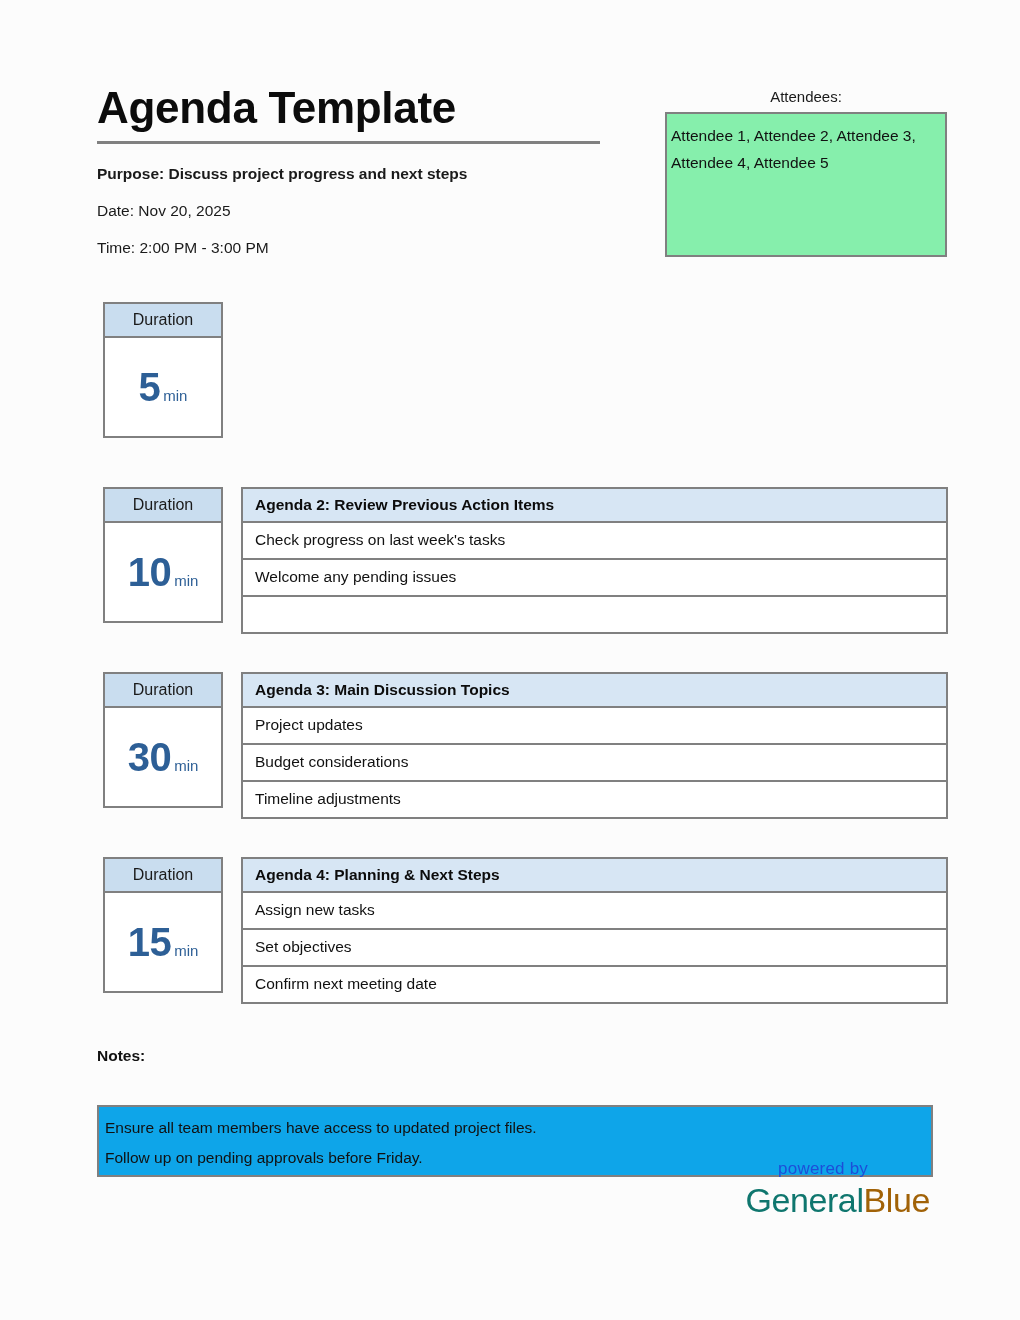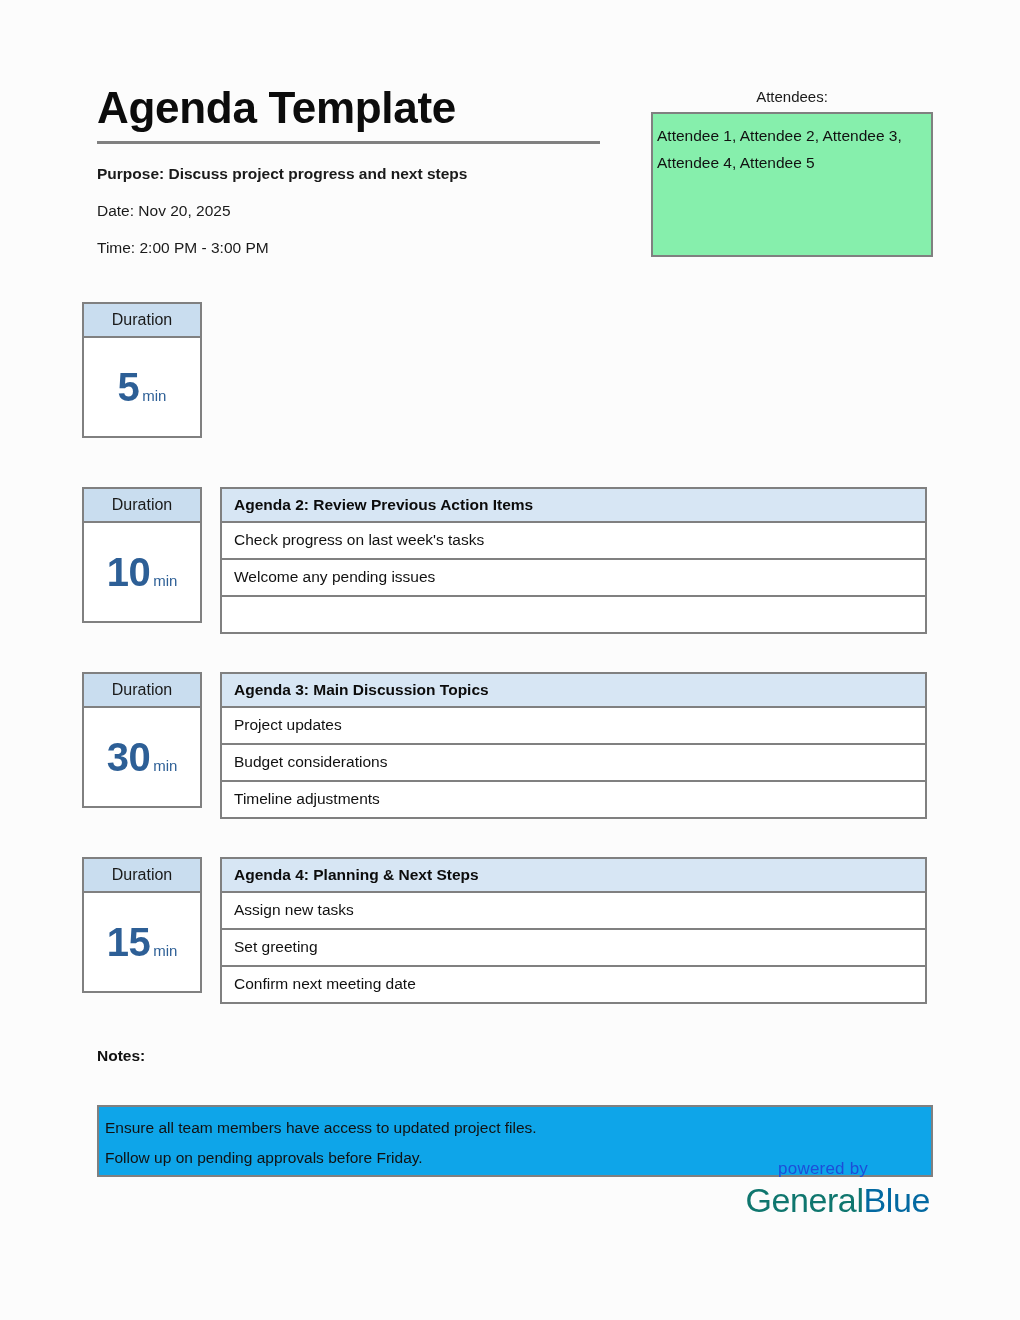--- a/index.html
+++ b/index.html
@@ -61,21 +61,21 @@
     white-space: nowrap;
   }
   .meta-line.purpose {
     font-weight: bold;
     margin-top: 20px;
   }
 
   
   .attendees-wrap {
     position: absolute;
-    left: 554px;
+    left: 568px;
     top: 6px;
     width: 282px;
   }
   .attendees-label {
     font-size: 15px;
     line-height: 18px;
     text-align: center;
     color: #1a1a1a;
     margin-bottom: 6px;
   }
@@ -89,21 +89,21 @@
   }
   .attendees-text {
     font-size: 15.5px;
     line-height: 27px;
     color: #111111;
   }
 
   
   .agenda-block {
     position: absolute;
-    left: 82px;
+    left: 103px;
     width: 845px;
     display: flex;
     align-items: flex-start;
   }
 
   .duration-table {
     width: 120px;
     flex: 0 0 120px;
     border-collapse: separate;
     border-spacing: 0;
@@ -227,21 +227,21 @@
     margin-right: 62px;
   }
   .brand {
     font-size: 34px;
     line-height: 40px;
     letter-spacing: -0.4px;
     margin-top: 1px;
     white-space: nowrap;
   }
   .brand-general { color: #0f766e; }
-  .brand-blue { color: #0369a1; }
+  .brand-blue { color: #a16207; }
 </style>
 </head>
 <body>
 
 <div class="page">
 
   <div class="header">
 
     <div class="header-left">
       <h1 class="doc-title">Agenda Template</h1>
@@ -314,21 +314,21 @@
       <div class="duration-body">
         <div class="duration-value">
           <span class="duration-number">15</span>
           <span class="duration-unit">min</span>
         </div>
       </div>
     </div>
     <div class="topic-table">
       <div class="topic-head">Agenda 4: Planning &amp; Next Steps</div>
       <div class="topic-row">Assign new tasks</div>
-      <div class="topic-row">Set greeting</div>
+      <div class="topic-row">Set objectives</div>
       <div class="topic-row">Confirm next meeting date</div>
     </div>
   </div>
 
   <div class="notes-wrap">
     <div class="notes-label">Notes:</div>
     <div class="notes-box">
       <div class="notes-line">Ensure all team members have access to updated project files.</div>
       <div class="notes-line">Follow up on pending approvals before Friday.</div>
     </div>

